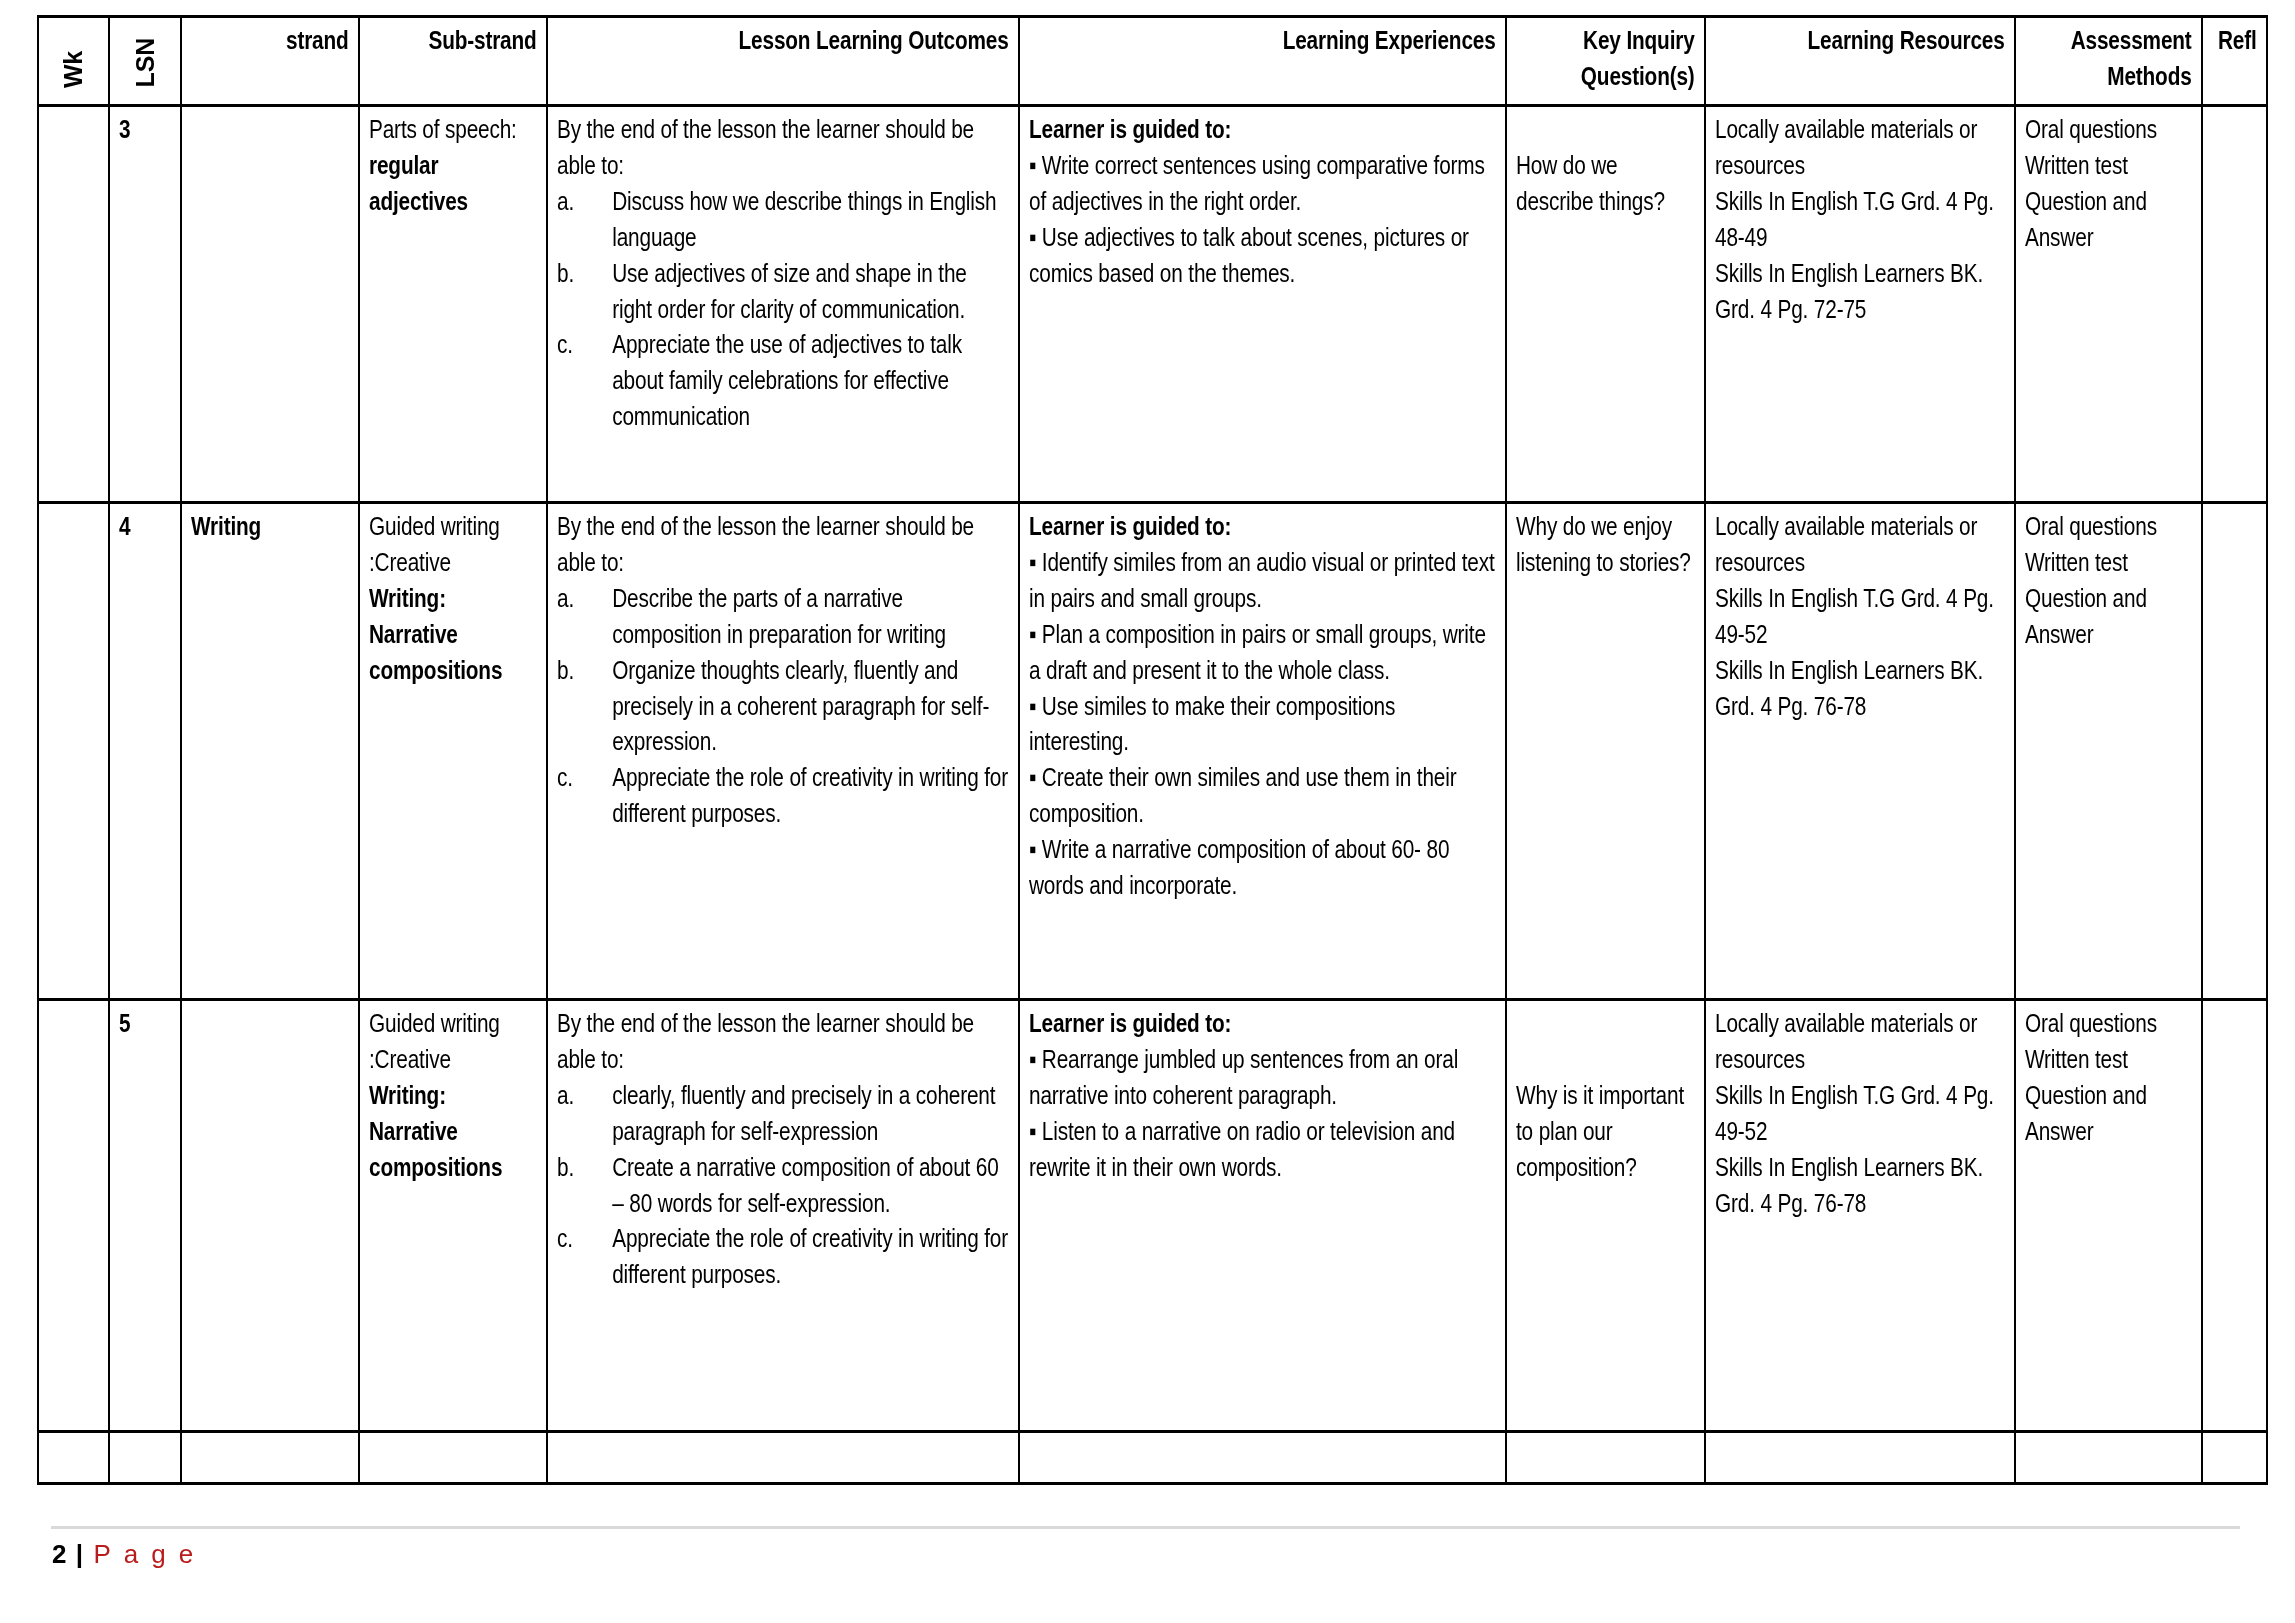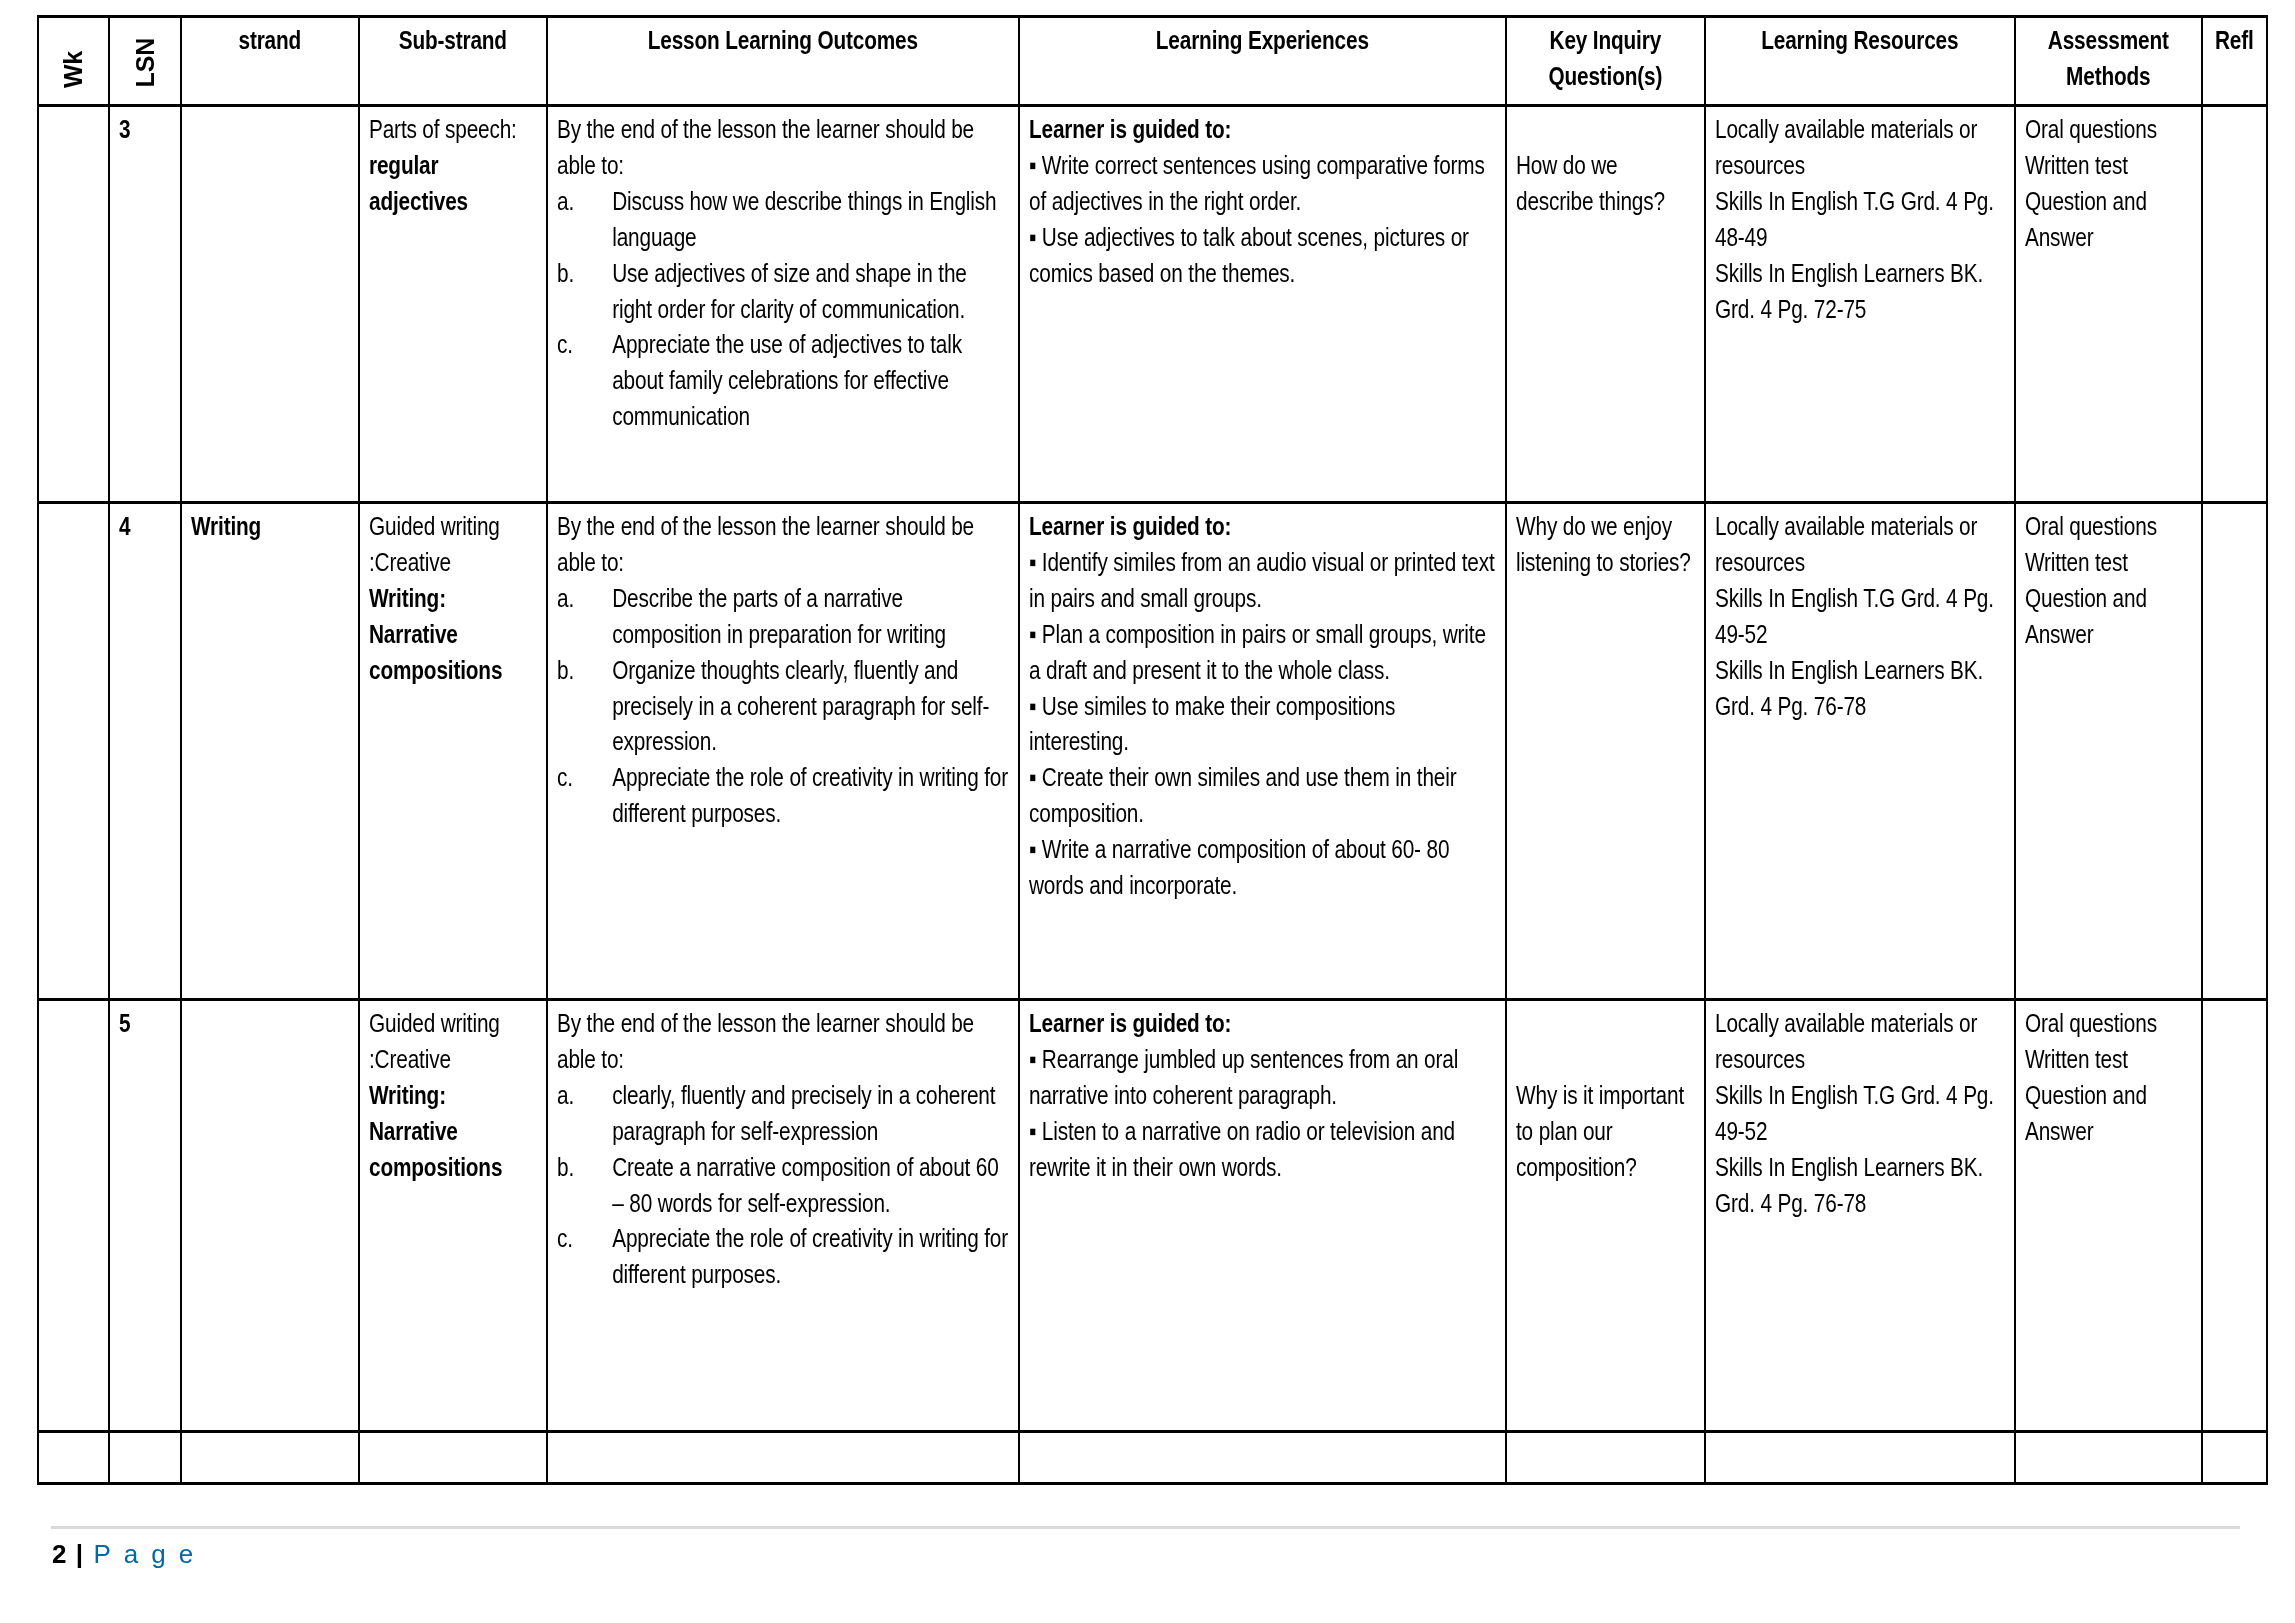--- a/index.html
+++ b/index.html
@@ -13,21 +13,21 @@
     position:absolute;left:37px;top:15px;width:2229px;
     border-collapse:collapse;table-layout:fixed;background:#fff;
   }
   th,td{
     border:2.6px solid #000;
     border-top-width:3.9px;border-bottom-width:3.9px;
     vertical-align:top;padding:5.2px 9.2px;overflow:hidden;
     font-size:26px;line-height:1.38;letter-spacing:-0.2px;
   }
   thead tr{height:89px;}
-  th{font-weight:bold;text-align:center;}
+  th{font-weight:bold;text-align:right;}
   th.vert-th{vertical-align:bottom;text-align:center;padding:5.2px 1.3px 6.5px;}
   .vert{
     display:inline-block;writing-mode:vertical-rl;transform:rotate(180deg);
     font-weight:bold;font-size:25px;white-space:nowrap;
   }
   
   .cnd{width:125%;transform:scaleX(0.8);transform-origin:0 0;}
   .b{font-weight:bold;}
   .pre{white-space:pre-line;}
   .oitem{display:flex;}
@@ -42,21 +42,21 @@
   .footer-rule{
     position:absolute;left:51px;top:1526px;width:2189px;height:2.6px;
     background:#d9d9d9;
   }
   .footer{
     position:absolute;left:52px;top:1539px;
     font-size:26px;letter-spacing:0;
   }
   .pnum{font-weight:bold;color:#000;}
   .psep{font-weight:bold;color:#000;margin:0 10.5px 0 9.2px;}
-  .pword{color:#0369a1;letter-spacing:13px;}
+  .pword{color:#b91c1c;letter-spacing:13px;}
 </style>
 </head>
 <body>
 
 <div class="page">
 
   <table class="sow">
     <colgroup>
       <col style="width:71px">
         <col style="width:72px">

